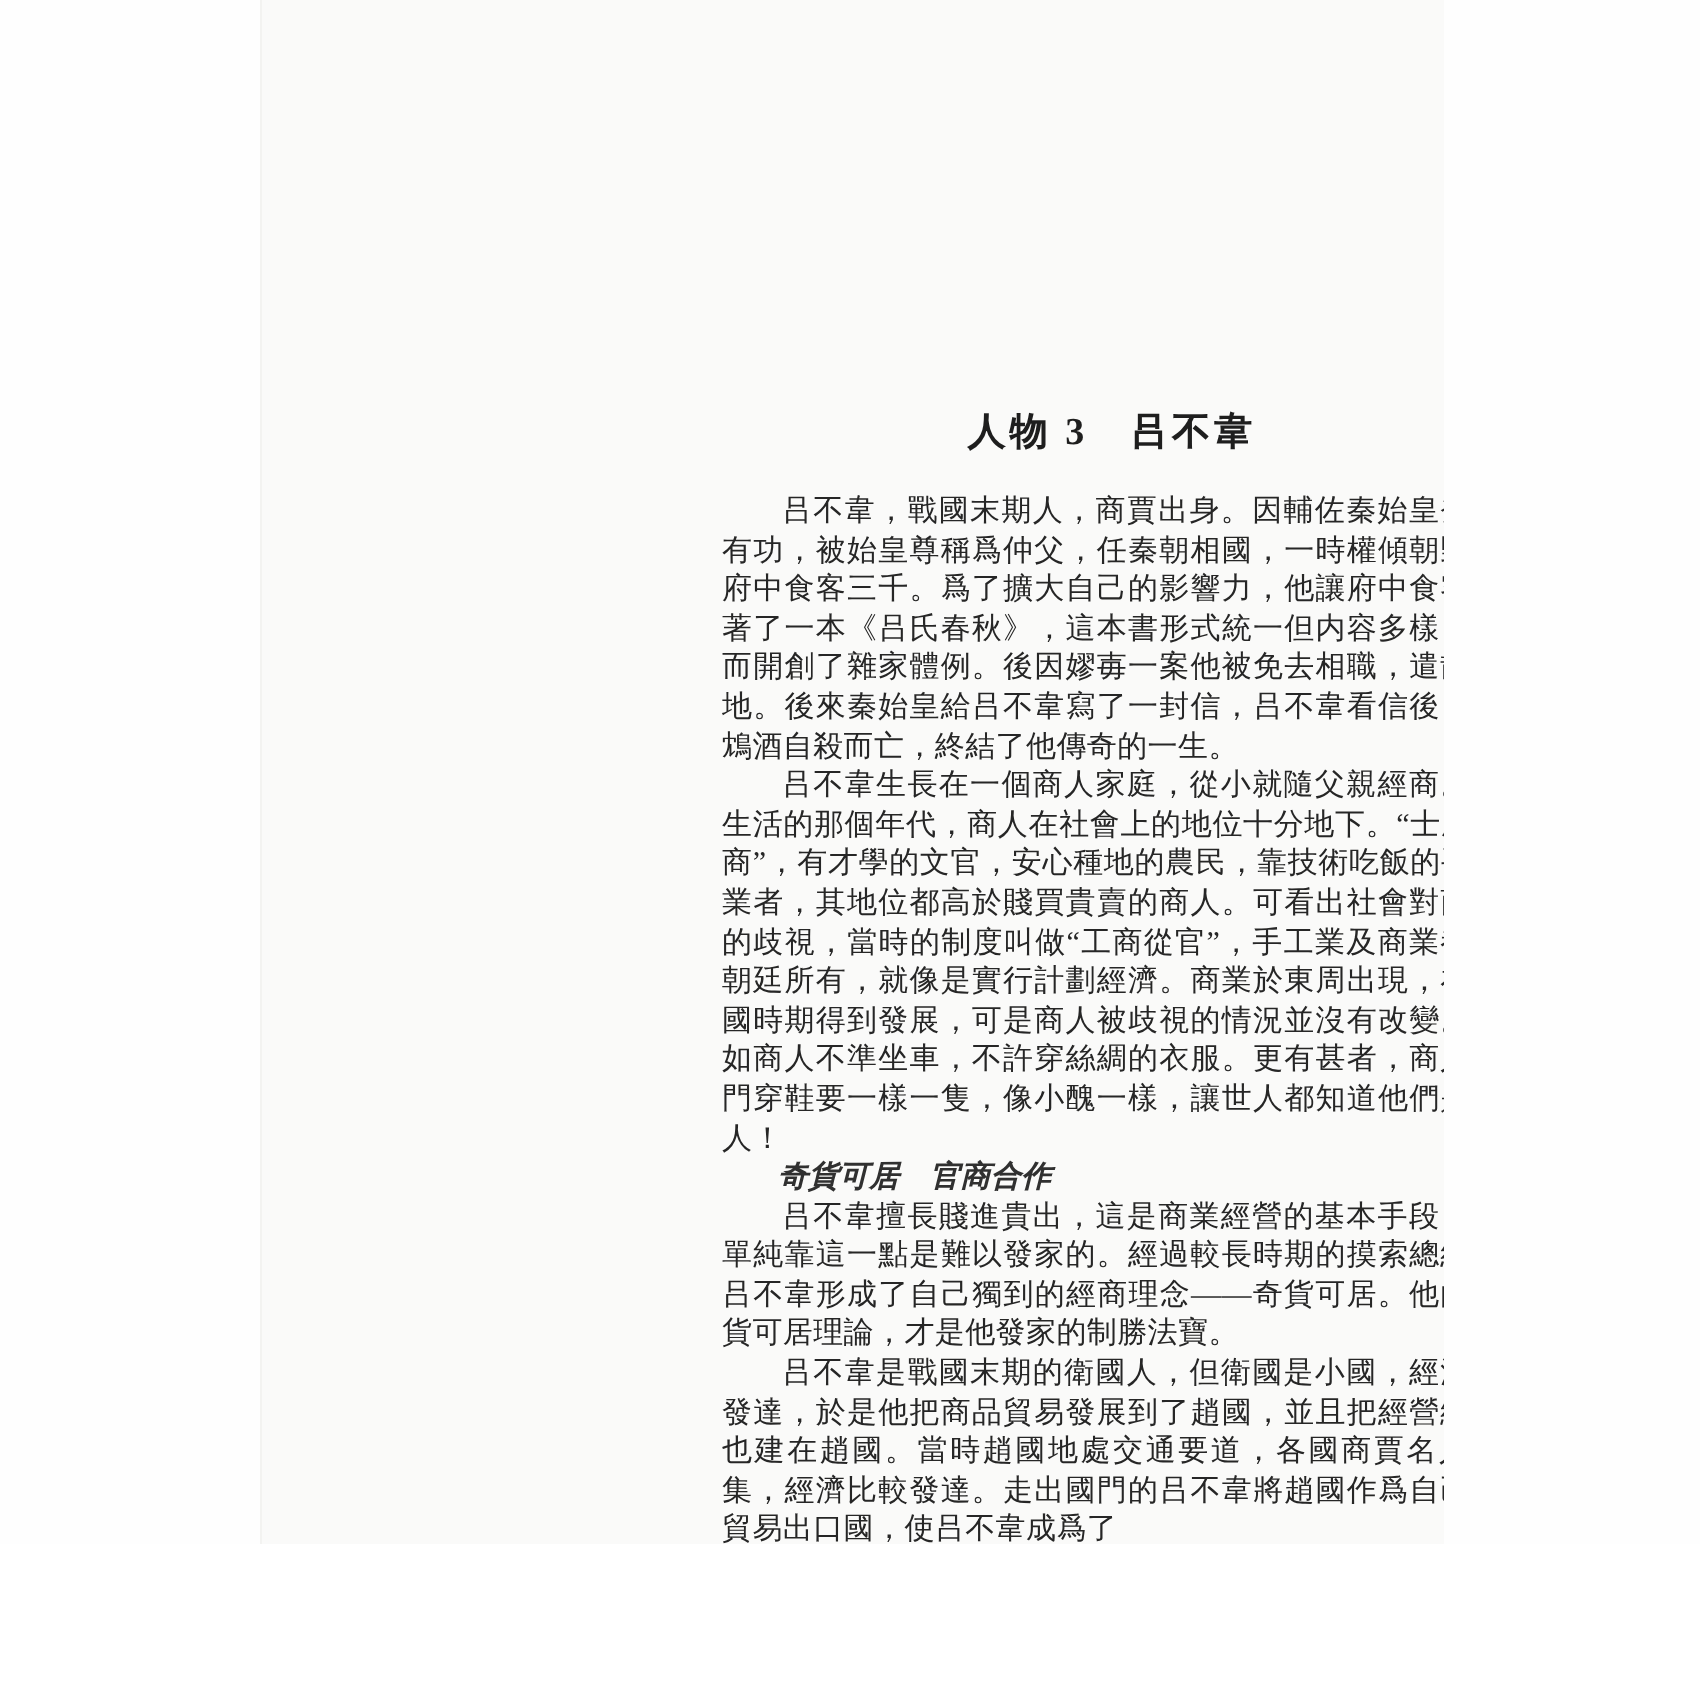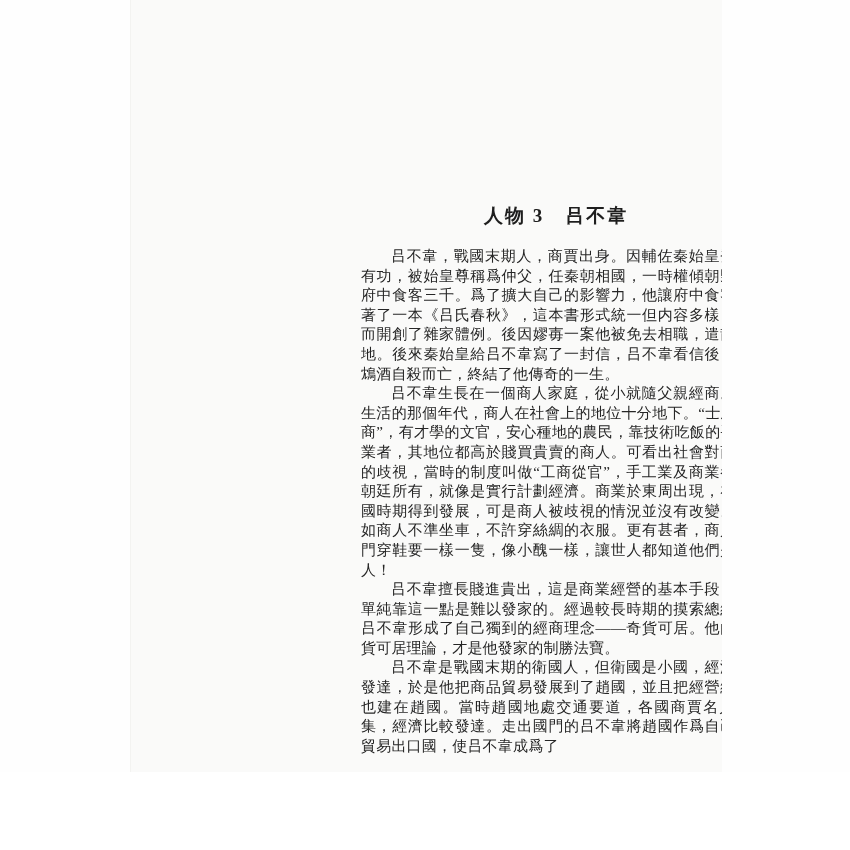--- a/index.html
+++ b/index.html
@@ -84,20 +84,21 @@
 
 <div class="canvas">
 
   <div class="page">
 
     <h1 class="chapter-title">人物 3　吕不韋</h1>
 
     <div class="body-block">
         <p class="paragraph">吕不韋，戰國末期人，商賈出身。因輔佐秦始皇登基有功，被始皇尊稱爲仲父，任秦朝相國，一時權傾朝野，府中食客三千。爲了擴大自己的影響力，他讓府中食客編著了一本《吕氏春秋》，這本書形式統一但内容多樣，從而開創了雜家體例。後因嫪毐一案他被免去相職，遣散封地。後來秦始皇給吕不韋寫了一封信，吕不韋看信後，飲鴆酒自殺而亡，終結了他傳奇的一生。</p>
         <p class="paragraph">吕不韋生長在一個商人家庭，從小就隨父親經商。他生活的那個年代，商人在社會上的地位十分地下。“士農工商”，有才學的文官，安心種地的農民，靠技術吃飯的手工業者，其地位都高於賤買貴賣的商人。可看出社會對商人的歧視，當時的制度叫做“工商從官”，手工業及商業都由朝廷所有，就像是實行計劃經濟。商業於東周出現，在戰國時期得到發展，可是商人被歧視的情況並沒有改變。比如商人不準坐車，不許穿絲綢的衣服。更有甚者，商人出門穿鞋要一樣一隻，像小醜一樣，讓世人都知道他們是商人！</p>
+        <p class="subheading">奇貨可居　官商合作</p>
         <p class="paragraph">吕不韋擅長賤進貴出，這是商業經營的基本手段，但單純靠這一點是難以發家的。經過較長時期的摸索總結，吕不韋形成了自己獨到的經商理念——奇貨可居。他的奇貨可居理論，才是他發家的制勝法寶。</p>
         <p class="paragraph">吕不韋是戰國末期的衛國人，但衛國是小國，經濟不發達，於是他把商品貿易發展到了趙國，並且把經營總部也建在趙國。當時趙國地處交通要道，各國商賈名人雲集，經濟比較發達。走出國門的吕不韋將趙國作爲自己的貿易出口國，使吕不韋成爲了</p>
       </div>
 
   </div>
 
   <div class="bottom-edge"></div>
 
 </div>
 

